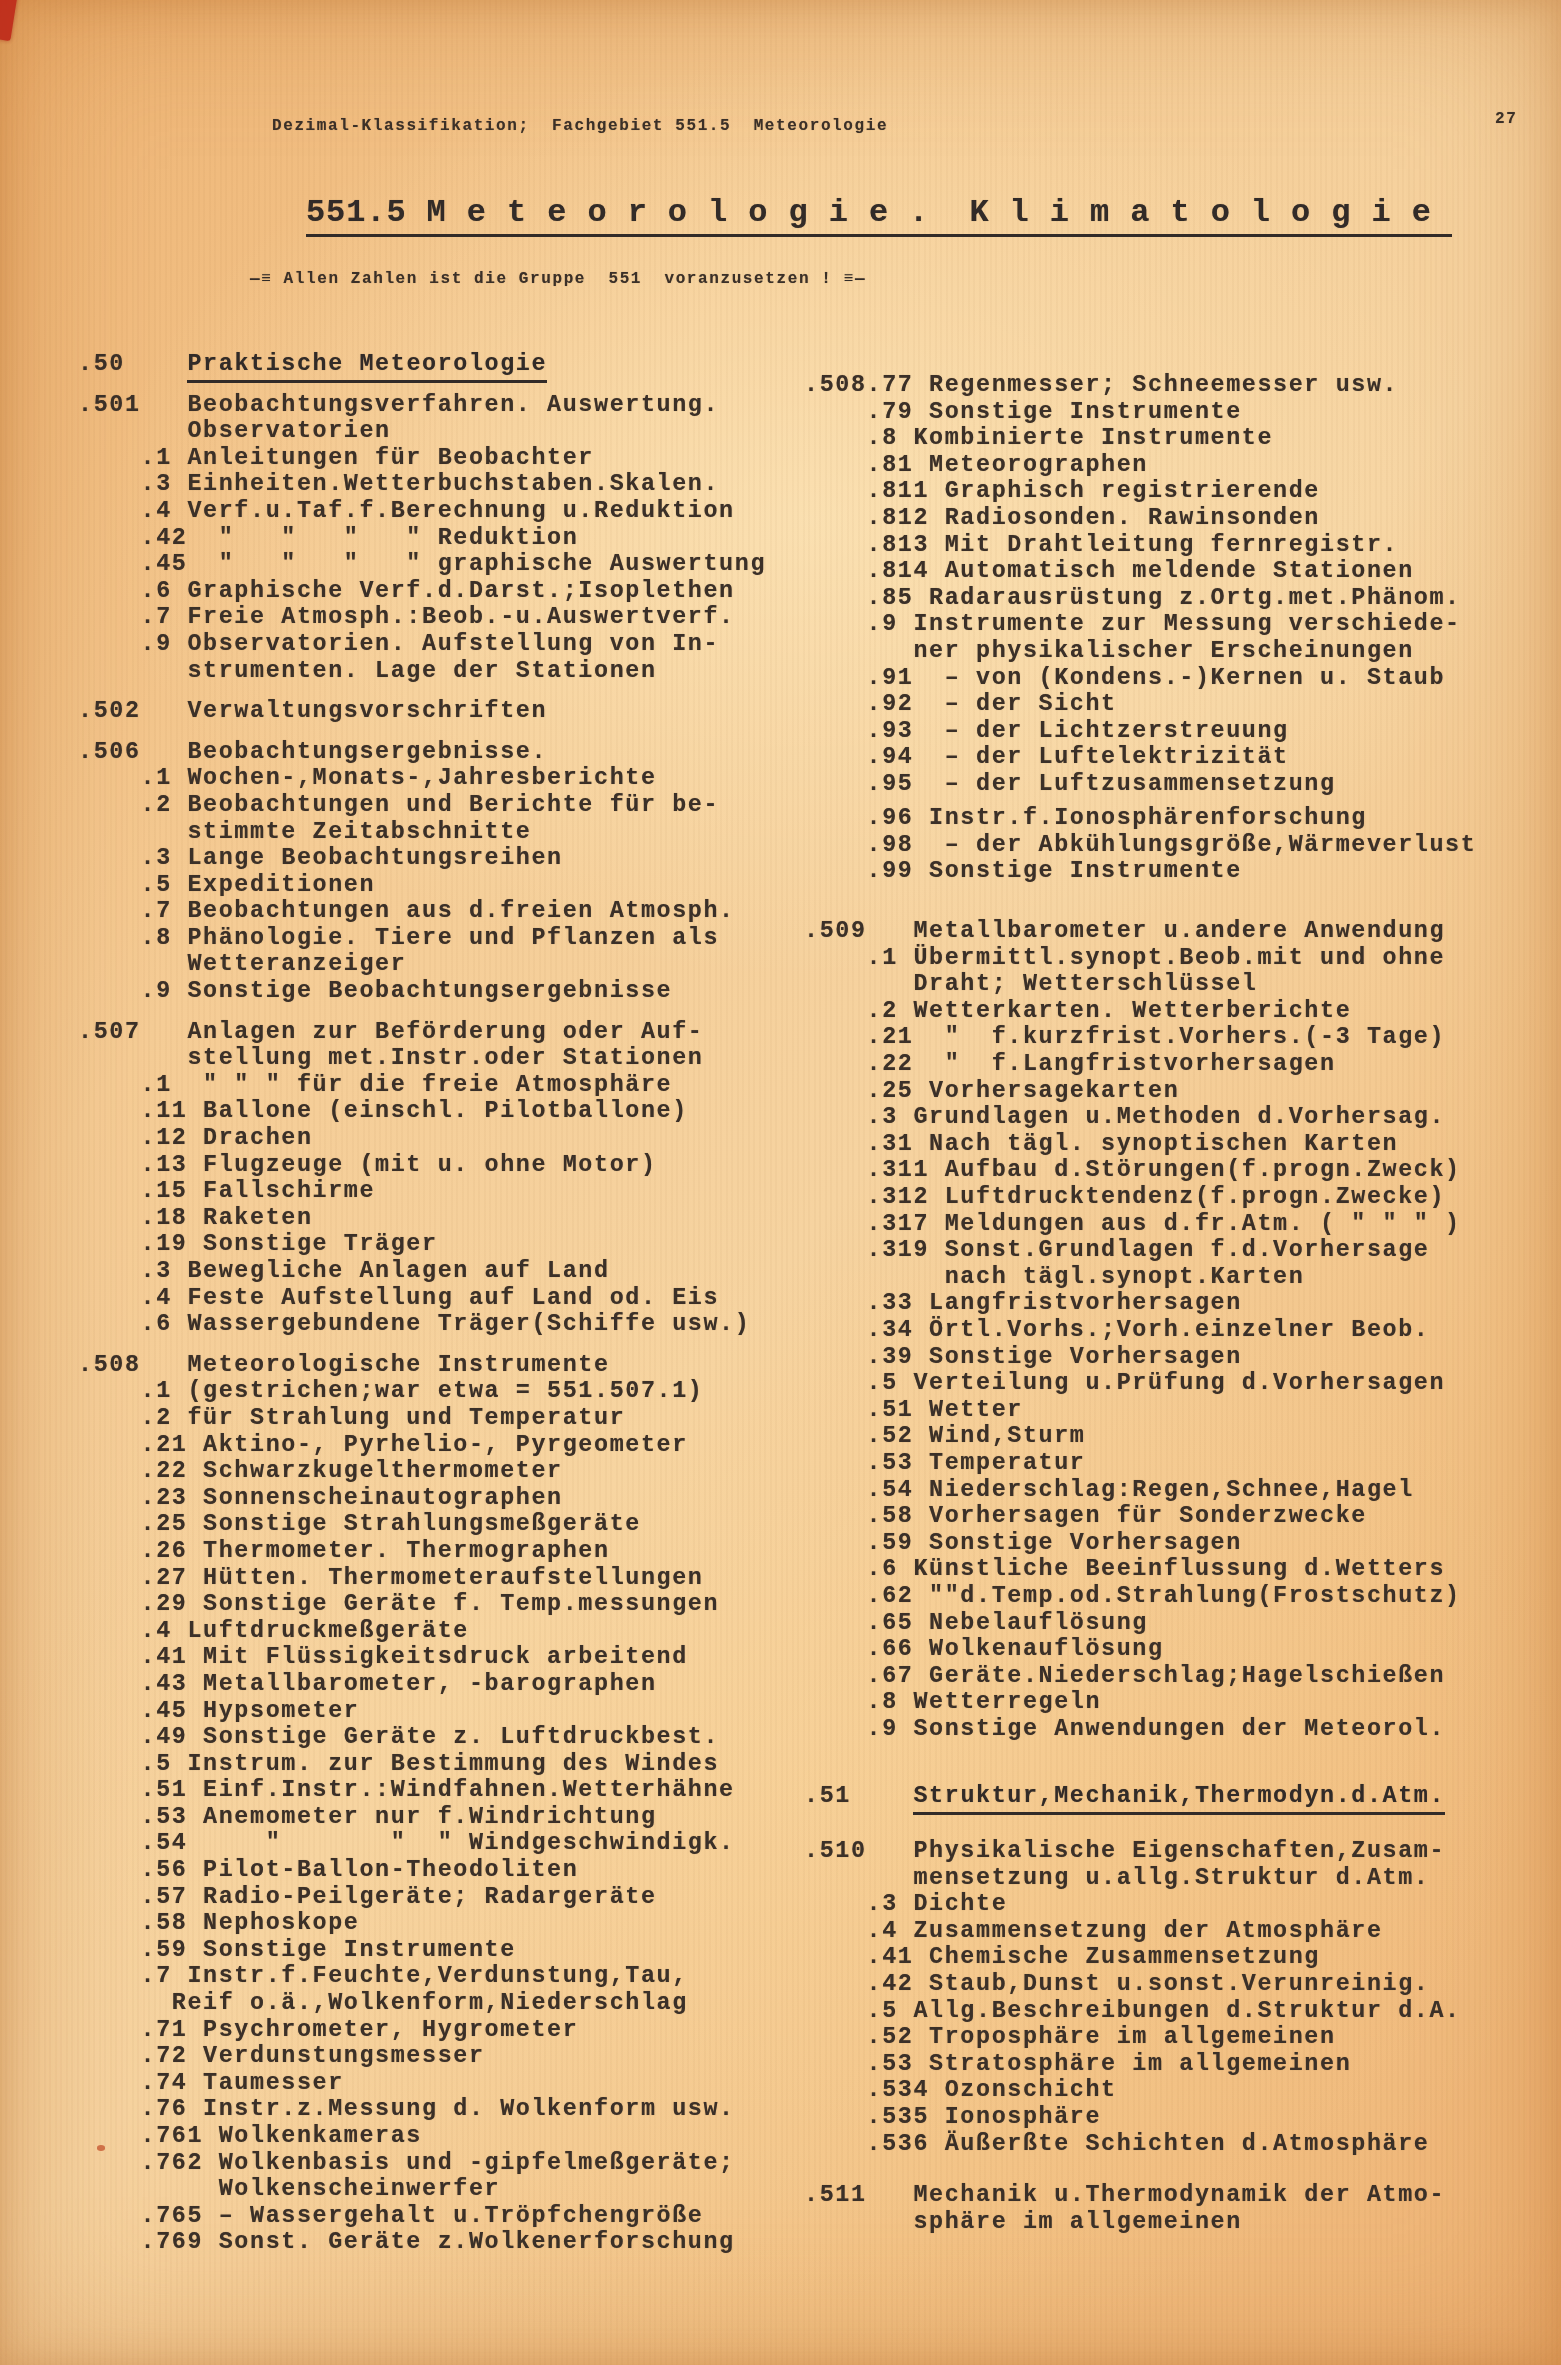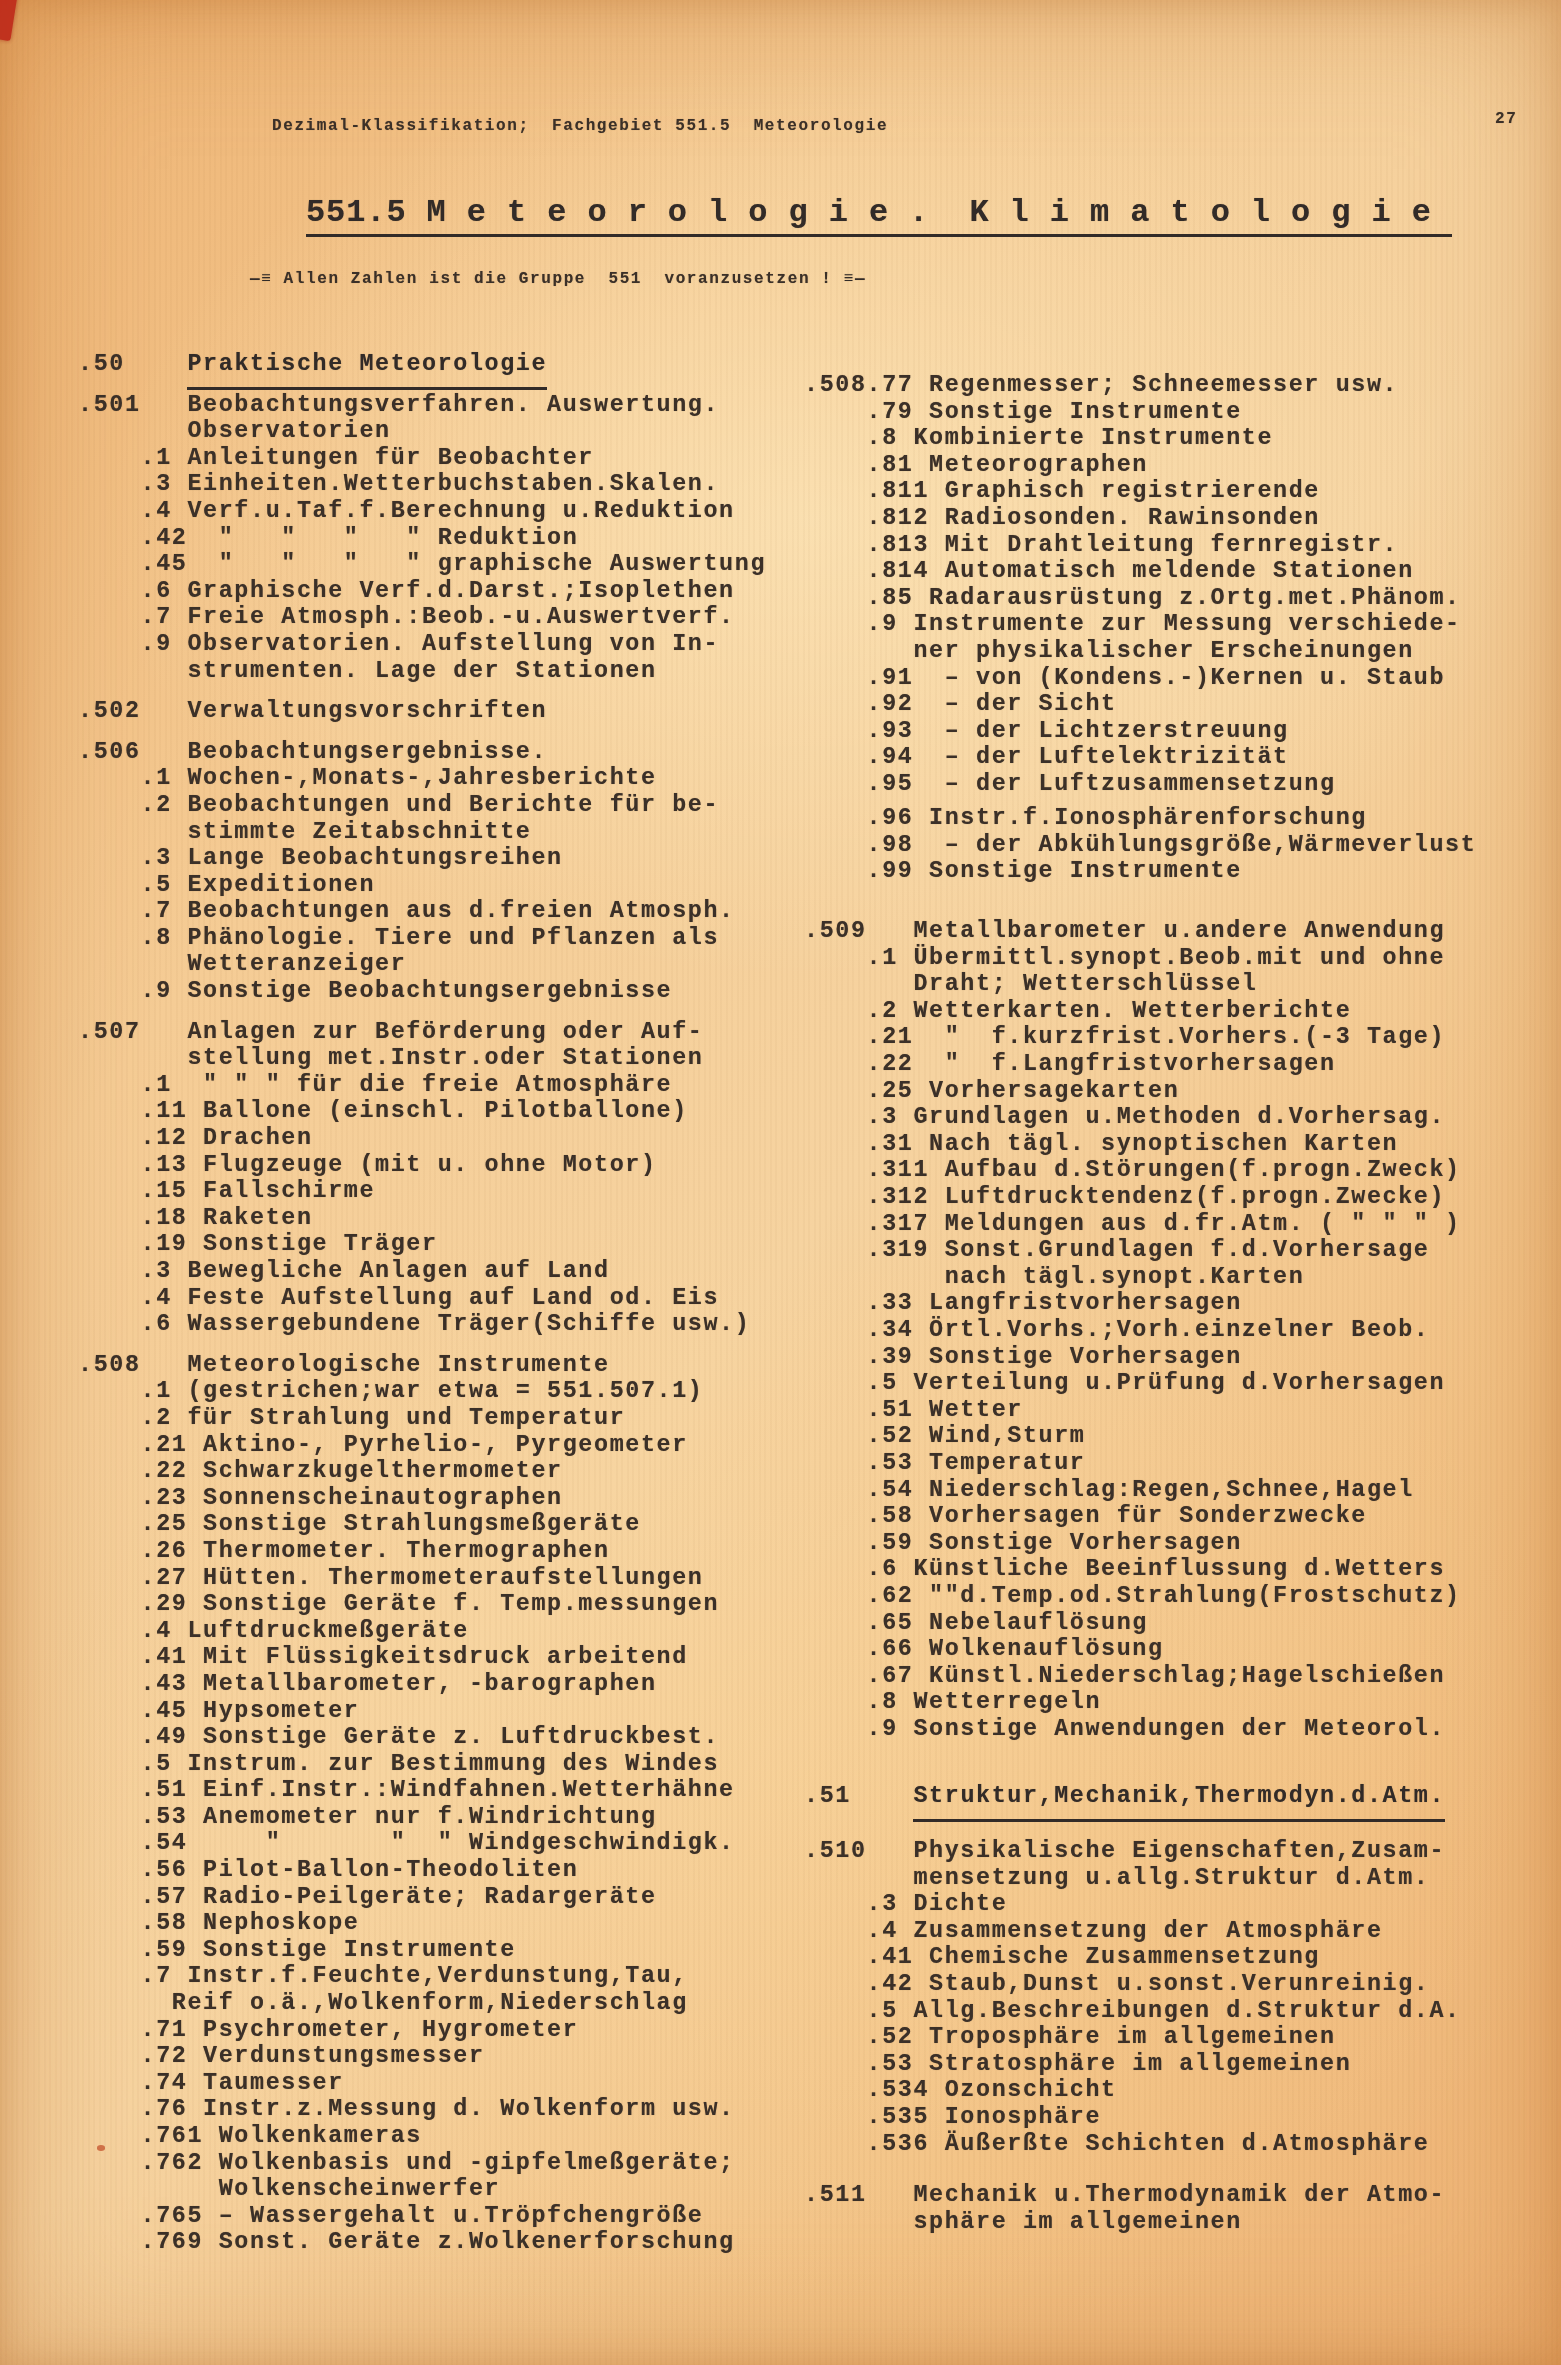--- a/index.html
+++ b/index.html
@@ -50,21 +50,21 @@
   .col{position:absolute;}
   .col-left{top:351px;left:78px;}
   .col-right{top:349px;left:804px;margin-top:23px;}
   .line{
     font-size:23.4px;line-height:26.6px;letter-spacing:1.6px;
     font-weight:700;white-space:pre;height:26.6px;
     text-shadow:0 0 0.8px rgba(58,42,28,.45);
   }
   .uhead{
     border-bottom:3.1px solid var(--ink-dark);
-    padding-bottom:10px;
+    padding-bottom:3px;
     color:var(--ink-dark);
     text-align:center;
   }
   .gap{width:7.8px;}
   .corner-mark{
     position:absolute;left:-5.5px;top:-7px;width:19px;height:47px;
     background:var(--red);opacity:.92;
     transform:rotate(9deg);border-radius:3.1px;
     box-shadow:0 0 4.7px rgba(160,30,15,.6);
   }
@@ -207,21 +207,21 @@
       <div class="line">    .51 Wetter</div>
       <div class="line">    .52 Wind,Sturm</div>
       <div class="line">    .53 Temperatur</div>
       <div class="line">    .54 Niederschlag:Regen,Schnee,Hagel</div>
       <div class="line">    .58 Vorhersagen für Sonderzwecke</div>
       <div class="line">    .59 Sonstige Vorhersagen</div>
       <div class="line">    .6 Künstliche Beeinflussung d.Wetters</div>
       <div class="line">    .62 ""d.Temp.od.Strahlung(Frostschutz)</div>
       <div class="line">    .65 Nebelauflösung</div>
       <div class="line">    .66 Wolkenauflösung</div>
-      <div class="line">    .67 Künstl.Niederschlag;Hagelschießen</div>
+      <div class="line">    .67 Geräte.Niederschlag;Hagelschießen</div>
       <div class="line">    .8 Wetterregeln</div>
       <div class="line">    .9 Sonstige Anwendungen der Meteorol.</div>
       <div class="gap" style="height: 41px;"></div>
       <div class="line"><span>.51    </span><span class="uhead">Struktur,Mechanik,Thermodyn.d.Atm.</span></div>
       <div class="gap" style="height: 28px;"></div>
       <div class="line">.510   Physikalische Eigenschaften,Zusam-</div>
       <div class="line">       mensetzung u.allg.Struktur d.Atm.</div>
       <div class="line">    .3 Dichte</div>
       <div class="line">    .4 Zusammensetzung der Atmosphäre</div>
       <div class="line">    .41 Chemische Zusammensetzung</div>

